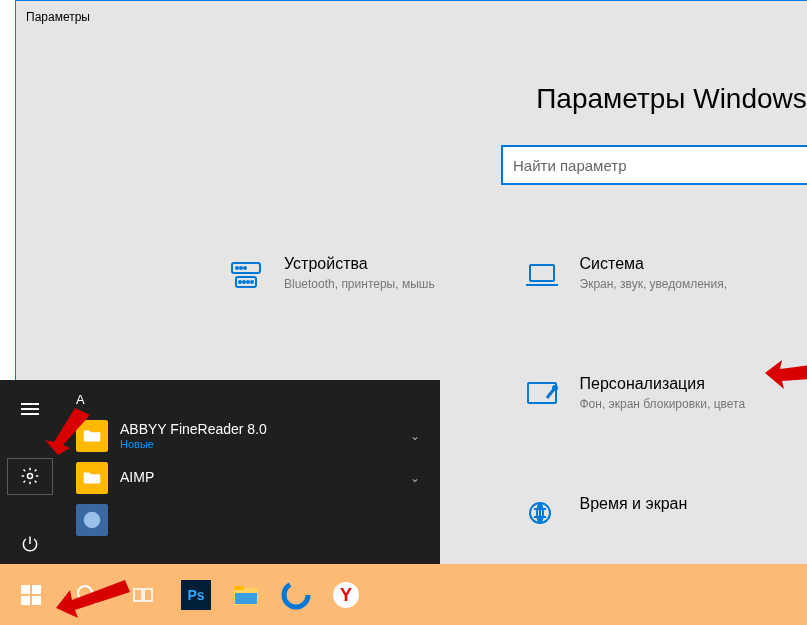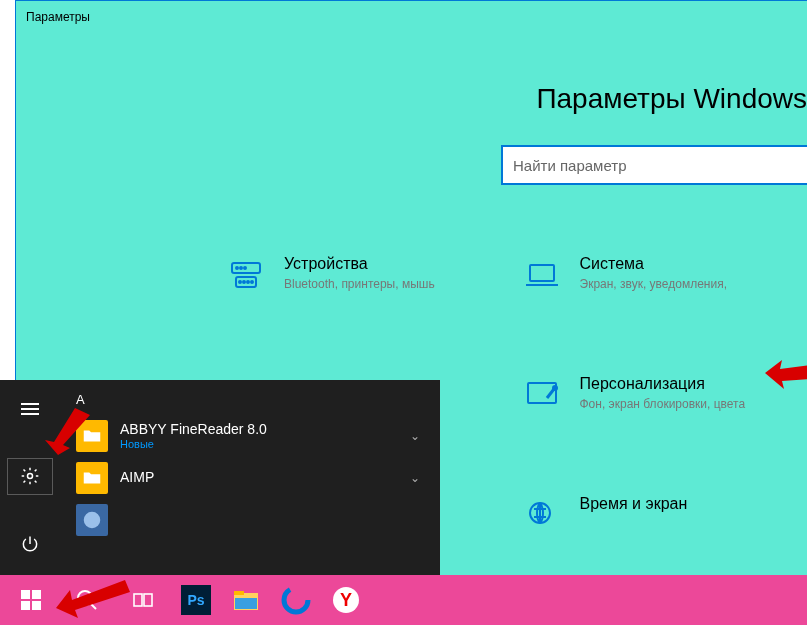--- a/index.html
+++ b/index.html
@@ -1,22 +1,22 @@
 <!DOCTYPE html>
 <html><head>
 <meta charset="utf-8">
 <style>
 *{margin:0;padding:0;box-sizing:border-box;font-family:"Segoe UI",Arial,sans-serif}
 body{width:807px;height:625px;overflow:hidden;position:relative;background:#fff}
 
 
-.settings-window{position:absolute;left:15px;top:0;right:0;bottom:0;background:#5eead4;border:1px solid #0078d7;border-right:none}
+.settings-window{position:absolute;left:15px;top:0;right:0;bottom:0;background:#e5e5e5;border:1px solid #0078d7;border-right:none}
 .titlebar{height:32px;display:flex;align-items:center;padding:0 10px;font-size:12px;color:#000}
 .content{padding:50px 0 0 0;text-align:center}
-.page-title{font-size:28px;font-weight:300;color:#000;margin-left:520px;margin-bottom:30px;text-align:right;white-space:nowrap}
+.page-title{font-size:28px;font-weight:300;color:#000;margin-left:520px;margin-bottom:30px;text-align:center;white-space:nowrap}
 .search-wrap{margin-left:485px;margin-bottom:70px;text-align:left}
 .search{width:320px;height:40px;border:2px solid #0078d7;padding:0 10px;font-size:15px;outline:none;color:#555}
 .search::placeholder{color:#666}
 
 .categories{display:grid;grid-template-columns:1fr 1fr;gap:80px 30px;padding:0 20px 0 210px;text-align:left}
 .cat{display:flex;gap:18px;align-items:flex-start;cursor:pointer}
 .cat-icon{width:40px;height:40px;flex:none;color:#0078d7}
 .cat-icon svg{width:40px;height:40px}
 .cat-text .t{font-size:16px;color:#000;margin-bottom:4px}
 .cat-text .d{font-size:12px;color:#777;white-space:nowrap}
@@ -36,21 +36,21 @@
 .app-ico{width:32px;height:32px;display:flex;align-items:center;justify-content:center;border-radius:2px}
 .folder-ico{background:#ffb900}
 .folder-ico svg{width:22px;height:22px;fill:#fff}
 .app-update-ico{background:#3a68a3}
 .app-update-ico svg{width:22px;height:22px;fill:#9bc0ea}
 .app-name{font-size:14px;color:#fff;line-height:1.1}
 .app-sub{font-size:11px;color:#0099ff}
 .chev{position:absolute;right:14px;color:#aaa;font-size:12px}
 
 
-.taskbar{position:absolute;left:0;right:0;bottom:0;height:50px;background:#ec4899;display:flex;align-items:center;padding:0 4px;gap:2px}
+.taskbar{position:absolute;left:0;right:0;bottom:0;height:61px;background:#fdba74;display:flex;align-items:center;padding:0 4px;gap:2px}
 .tb-btn{width:54px;height:48px;display:flex;align-items:center;justify-content:center;cursor:pointer;color:#fff}
 .tb-btn svg{width:24px;height:24px}
 .win-logo{width:20px;height:20px;display:grid;grid-template-columns:1fr 1fr;grid-template-rows:1fr 1fr;gap:2px}
 .win-logo span{background:#fff}
 .tb-app{width:48px;height:40px;display:flex;align-items:center;justify-content:center;cursor:pointer}
 .tb-app svg{width:30px;height:30px}
 
 
 .arrow{position:absolute;pointer-events:none}
 .arrow svg{overflow:visible}

